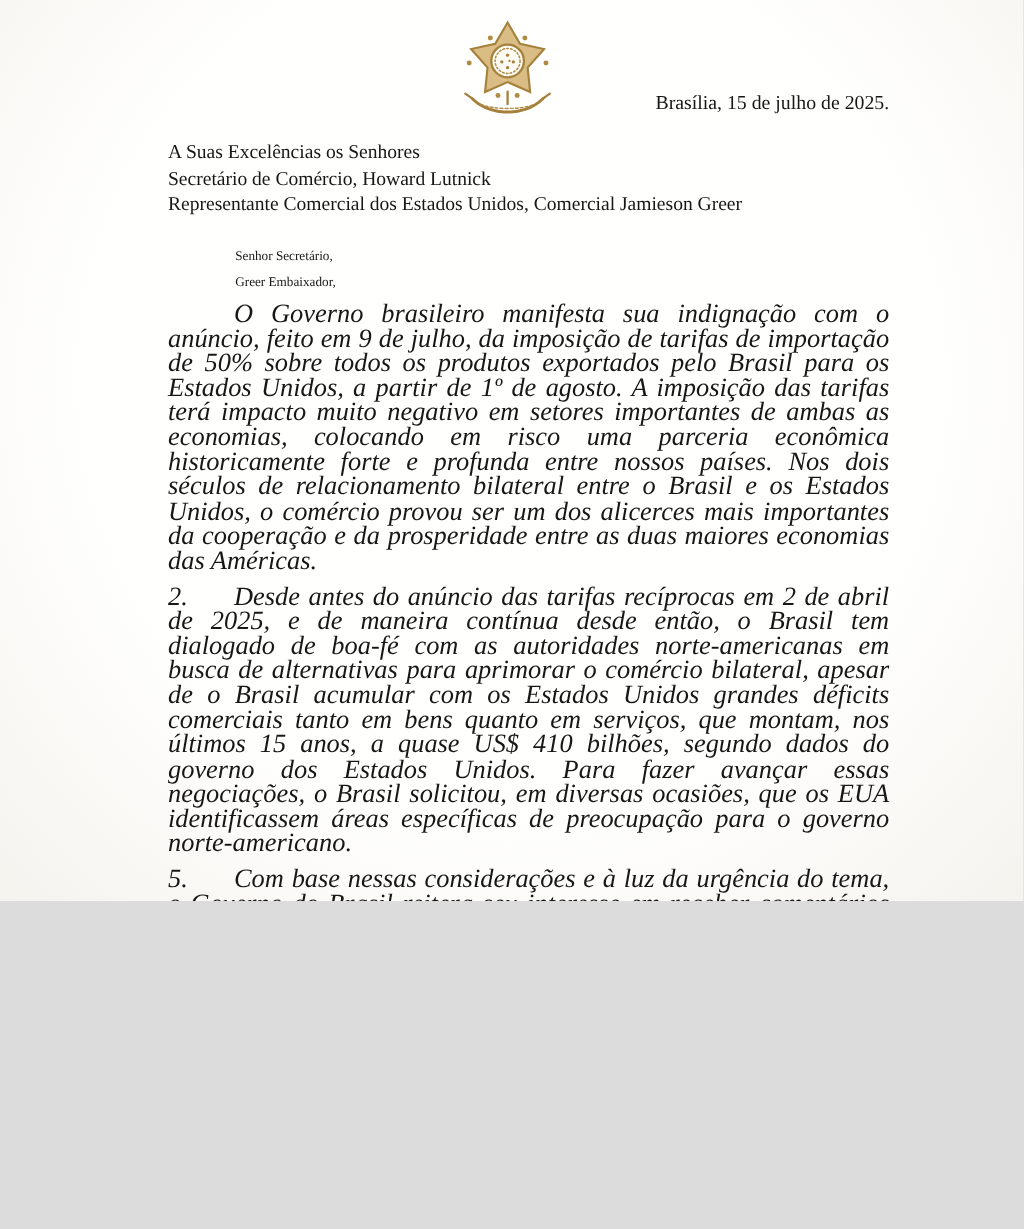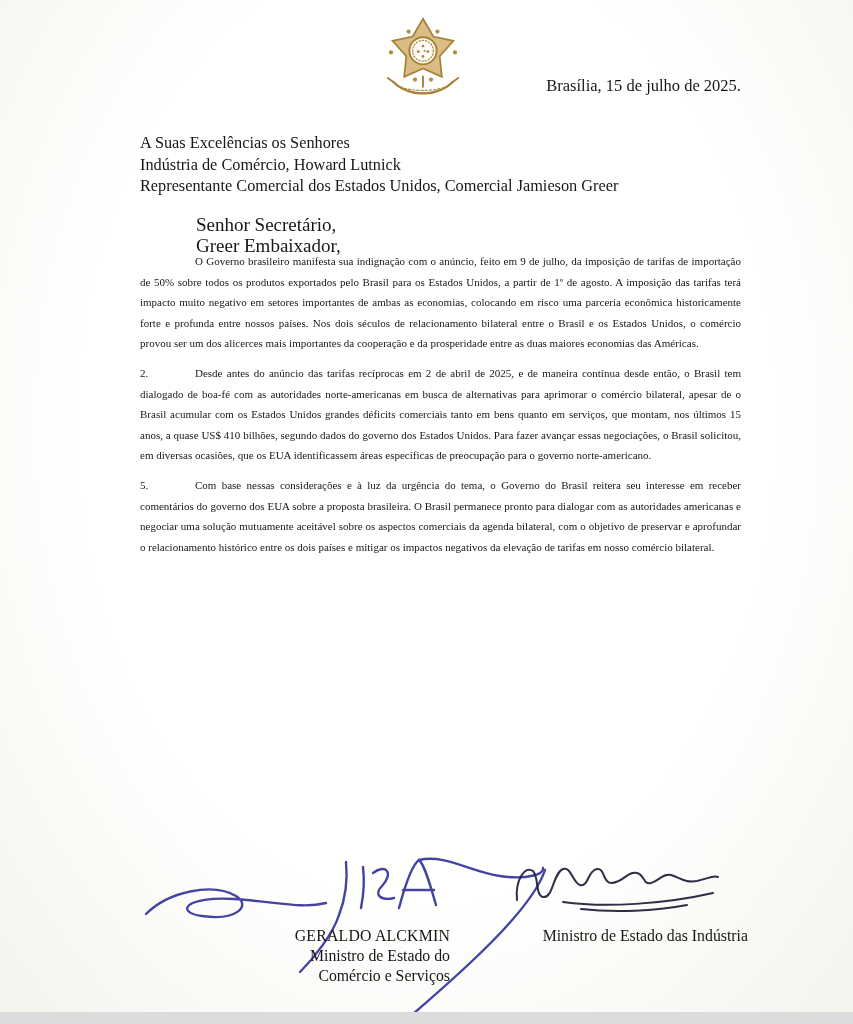--- a/index.html
+++ b/index.html
@@ -1,28 +1,28 @@
 <!DOCTYPE html>
 <html><head>
 <meta charset="utf-8">
 <style>
   html,body { margin:0; padding:0; background:#dcdcdc; }
   .page {
-    position:relative; width:853px; height:1012px; margin:0 auto;
+    position:relative; width:853px; height:751px; margin:0 auto;
     background:radial-gradient(ellipse at 50% 42%, #fffffe 58%, #f5f3ee 100%);
     font-family:"Liberation Serif","DejaVu Serif",serif;
     color:#171715; overflow:hidden;
   }
   .crest { position:absolute; left:383px; top:12px; width:80px; height:92px; }
   .date-line { position:absolute; top:76px; right:112px; font-size:16.5px; }
-  .recipients { position:absolute; left:140px; top:132px; font-size:16.3px; line-height:21.5px; }
-  .salutation { position:absolute; left:196px; top:214px; font-size:19px; line-height:21px; }
+  .recipients { position:absolute; left:140px; top:116px; font-size:16.3px; line-height:21.5px; }
+  .salutation { position:absolute; left:196px; top:204px; font-size:11px; line-height:21px; }
   .letter-body {
     position:absolute; left:140px; top:251px; width:601px;
-    font-size:11px; line-height:20.6px; text-align:justify;
+    font-size:22px; line-height:20.6px; text-align:justify;font-style:italic;
   }
   .para { margin:0 0 9px 0; }
   .p-first { text-indent:55px; }
   .pnum { display:inline-block; width:55px; text-indent:0; }
   .sig-block { position:absolute; text-align:right; font-size:15.8px; }
   .sig-left  { left:140px; top:926px; width:310px; line-height:19.8px; }
   .sig-right { left:468px; top:926px; width:280px; line-height:20.5px; }
   .sig-name { letter-spacing:0.2px; }
   .ink { position:absolute; pointer-events:none; }
   .ink-left  { left:140px; top:852px; width:420px; height:172px; }
@@ -63,21 +63,21 @@
       <path d="M13,85 C24,96 40,100 50,99 C60,100 76,96 87,85" stroke="#a5813c" stroke-width="3"></path>
       <path d="M13,85 L6,80 M87,85 L94,80" stroke="#a5813c" stroke-width="2.4"></path>
       <path d="M22,91 C35,97 65,97 78,91" stroke="#b08c45" stroke-width="1.4" stroke-dasharray="3 2.2"></path>
     </g>
   </svg>
 
   <div class="date-line">Brasília, 15 de julho de 2025.</div>
 
   <div class="recipients">
     <div>A Suas Excelências os Senhores</div>
-    <div>Indústria de Comércio, Howard Lutnick</div>
+    <div>Secretário de Comércio, Howard Lutnick</div>
     <div>Representante Comercial dos Estados Unidos, Comercial Jamieson Greer</div>
   </div>
 
   <div class="salutation">
     <div>Senhor Secretário,</div>
     <div>Greer Embaixador,</div>
   </div>
 
   <div class="letter-body">
     <p class="para p-first"><span>O Governo brasileiro manifesta sua indignação com o anúncio, feito em 9 de julho, da imposição de tarifas de importação de 50% sobre todos os produtos exportados pelo Brasil para os Estados Unidos, a partir de 1º de agosto. A imposição das tarifas terá impacto muito negativo em setores importantes de ambas as economias, colocando em risco uma parceria econômica historicamente forte e profunda entre nossos países. Nos dois séculos de relacionamento bilateral entre o Brasil e os Estados Unidos, o comércio provou ser um dos alicerces mais importantes da cooperação e da prosperidade entre as duas maiores economias das Américas.</span></p>

